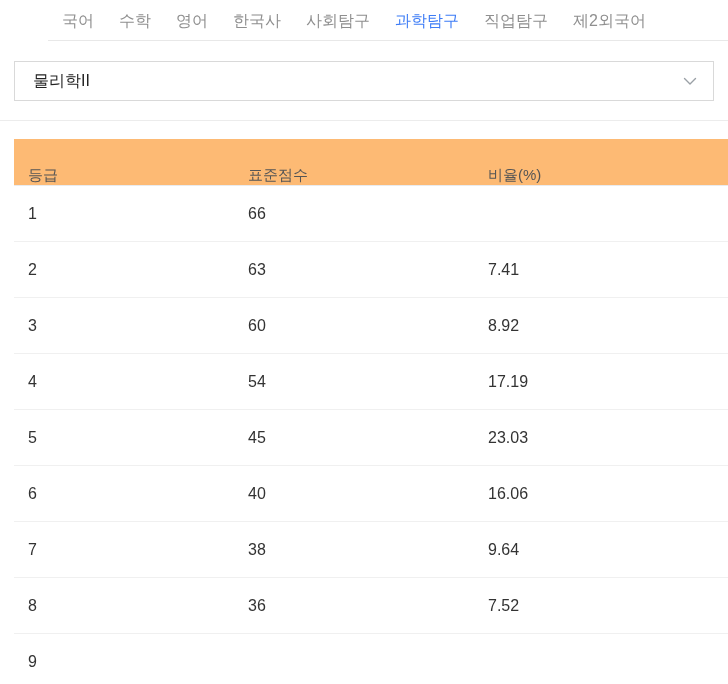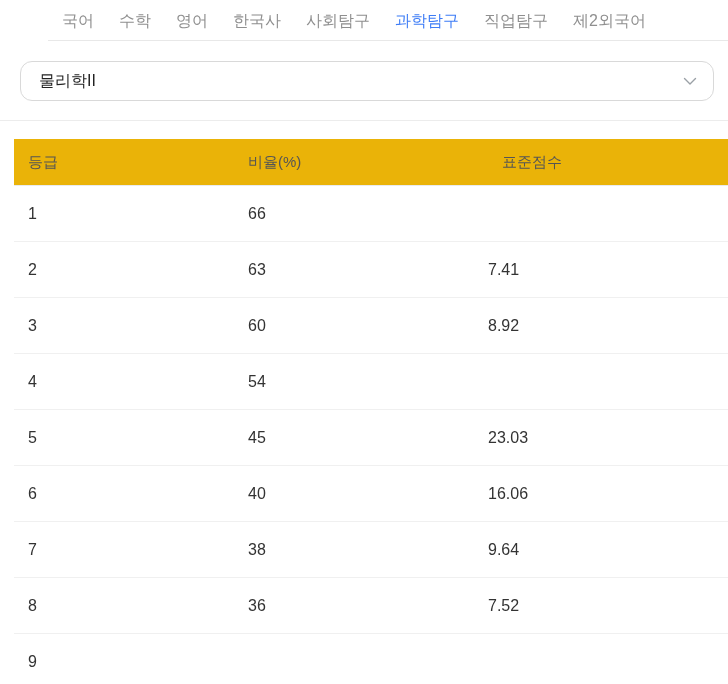--- a/index.html
+++ b/index.html
@@ -27,24 +27,24 @@
     white-space: nowrap;
     line-height: 41px;
   }
   .tab.active {
     color: #3f7df6;
     font-weight: normal;
   }
 
   
   .dropdown {
-    margin: 20px 14px 0 20px;
+    margin: 20px 14px 0 14px;
     height: 40px;
     border: 1px solid #d9d9d9;
-    border-radius: 12px;
+    border-radius: 0;
     display: flex;
     align-items: center;
     justify-content: space-between;
     padding: 0 16px 0 18px;
     cursor: pointer;
     background: #fff;
   }
   .dropdown-value {
     font-size: 16px;
     color: #222222;
@@ -67,22 +67,23 @@
     margin: 18px 0 0 14px;
   }
   .t-row {
     display: flex;
     align-items: center;
     height: 56px;
     border-bottom: 1px solid #f0f0f0;
   }
   .t-row.header {
     height: 47px;
-    background: #eab308;
+    background: #fdba74;
     border-bottom: 1px solid #e9ebee;
+    align-items: flex-end;
   }
   .t-cell {
     padding-left: 14px;
     font-size: 16px;
     color: #333333;
   }
   .t-row.header .t-cell {
     color: #555555;
     font-size: 15px;
   }
@@ -109,41 +110,42 @@
   <svg class="chevron" viewBox="0 0 14 14" fill="none" xmlns="http://www.w3.org/2000/svg">
     <path d="M1.5 4.5 L7 10 L12.5 4.5" stroke="#9aa0a6" stroke-width="1.4" fill="none" stroke-linecap="round" stroke-linejoin="round"></path>
   </svg>
 </div>
 
 <div class="divider"></div>
 
 <div class="table">
   <div class="t-row header">
     <div class="t-cell col-grade">등급</div>
+    <div class="t-cell col-score">표준점수</div>
     <div class="t-cell col-ratio">비율(%)</div>
-    <div class="t-cell col-score">표준점수</div>
   </div>
 
   <div class="t-row">
     <div class="t-cell col-grade">1</div>
     <div class="t-cell col-score">66</div>
   </div>
   <div class="t-row">
     <div class="t-cell col-grade">2</div>
     <div class="t-cell col-score">63</div>
     <div class="t-cell col-ratio">7.41</div>
   </div>
   <div class="t-row">
     <div class="t-cell col-grade">3</div>
     <div class="t-cell col-score">60</div>
     <div class="t-cell col-ratio">8.92</div>
   </div>
   <div class="t-row">
     <div class="t-cell col-grade">4</div>
     <div class="t-cell col-score">54</div>
+    <div class="t-cell col-ratio">17.19</div>
   </div>
   <div class="t-row">
     <div class="t-cell col-grade">5</div>
     <div class="t-cell col-score">45</div>
     <div class="t-cell col-ratio">23.03</div>
   </div>
   <div class="t-row">
     <div class="t-cell col-grade">6</div>
     <div class="t-cell col-score">40</div>
     <div class="t-cell col-ratio">16.06</div>

